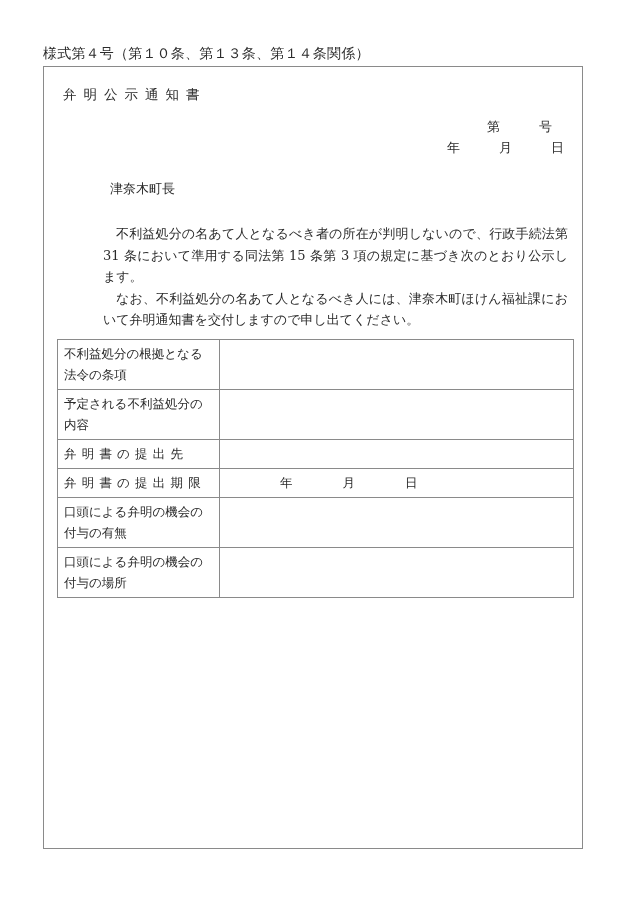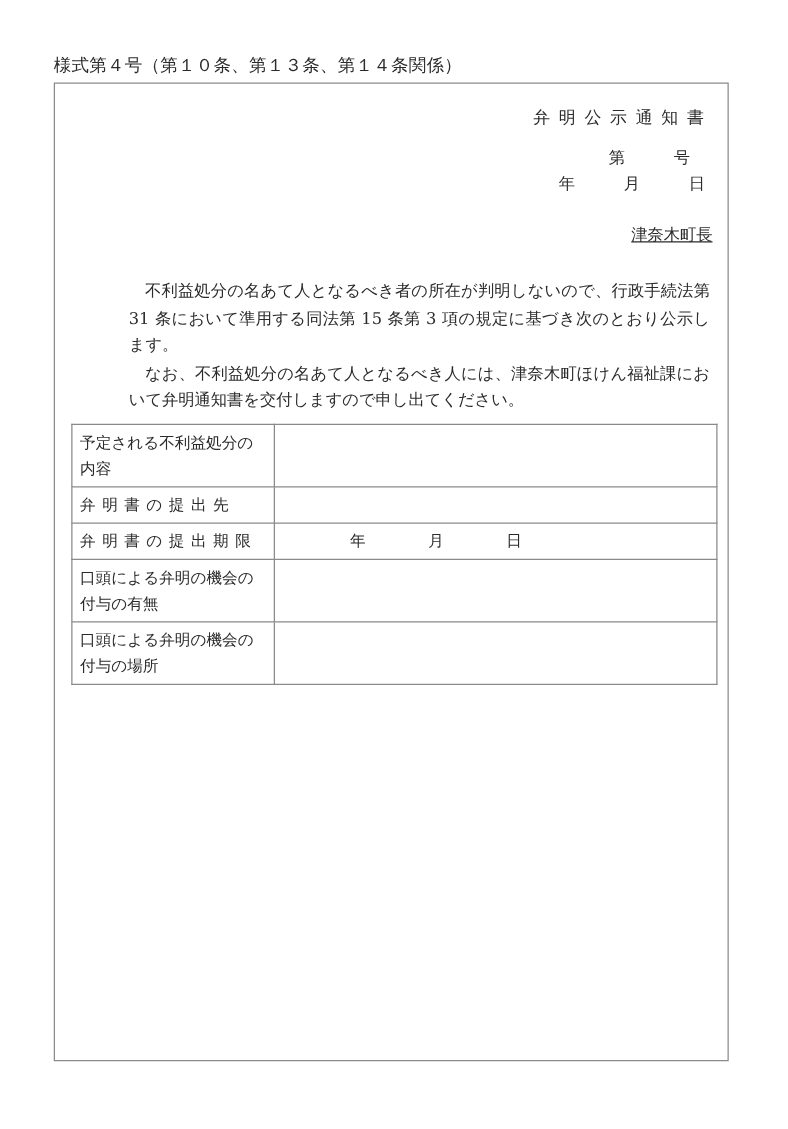--- a/index.html
+++ b/index.html
@@ -42,21 +42,21 @@
     position: relative;
     width: 100%;
     height: 100%;
     padding: 0 12px;
     box-sizing: border-box;
   }
 
   
   .doc-title {
     margin-top: 17px;
-    text-align: right;
+    text-align: left;
     font-size: 13.5px;
     line-height: 20px;
     letter-spacing: 7px;
     text-indent: 7px;
     white-space: nowrap;
   }
 
   
   .meta-block {
     margin-top: 12px;
@@ -67,26 +67,25 @@
   }
   .meta-line {
     white-space: pre;
     display: block;
   }
   .meta-line.issue-no { padding-right: 12px; }
 
   
   .issuer {
     margin-top: 21px;
-    text-align: right;
+    text-align: left;
     font-size: 13px;
     line-height: 20px;
     padding-left: 54px;
     white-space: nowrap;
-    text-decoration: underline;
   }
 
   
   .body-block {
     margin-top: 24px;
     font-size: 13px;
     line-height: 21.5px;
     padding: 0 2px 0 3px;
     margin-left: 44px;
   }
@@ -148,20 +147,24 @@
     <div class="issuer">津奈木町長</div>
 
     <div class="body-block">
       <p class="para">不利益処分の名あて人となるべき者の所在が判明しないので、行政手続法第 31 条において準用する同法第 15 条第 3 項の規定に基づき次のとおり公示します。</p>
       <p class="para">なお、不利益処分の名あて人となるべき人には、津奈木町ほけん福祉課において弁明通知書を交付しますので申し出てください。</p>
     </div>
 
     <table class="form-table">
       <tbody>
         <tr class="row-two">
+          <td class="label">不利益処分の根拠となる法令の条項</td>
+          <td class="value"></td>
+        </tr>
+        <tr class="row-two">
           <td class="label">予定される不利益処分の内容</td>
           <td class="value"></td>
         </tr>
         <tr class="row-one">
           <td class="label">弁明書の提出先</td>
           <td class="value"></td>
         </tr>
         <tr class="row-one">
           <td class="label">弁明書の提出期限</td>
           <td class="value">年　　　　月　　　　日</td>

